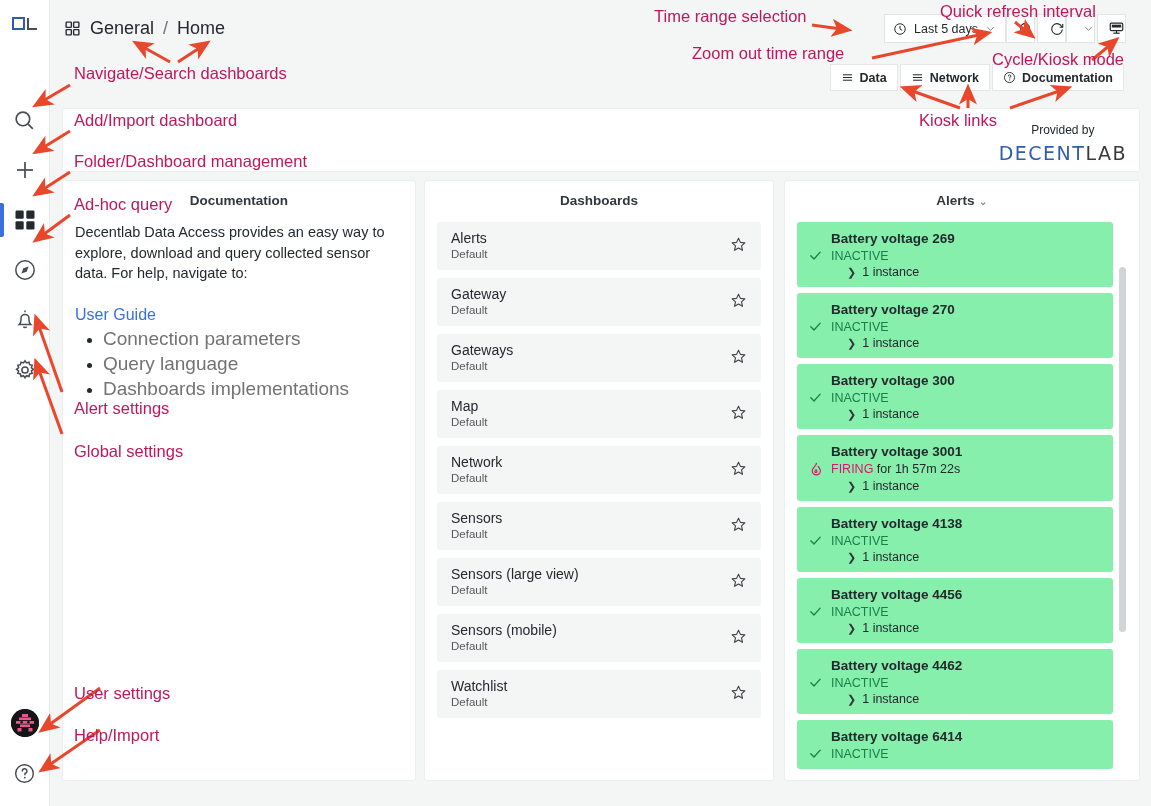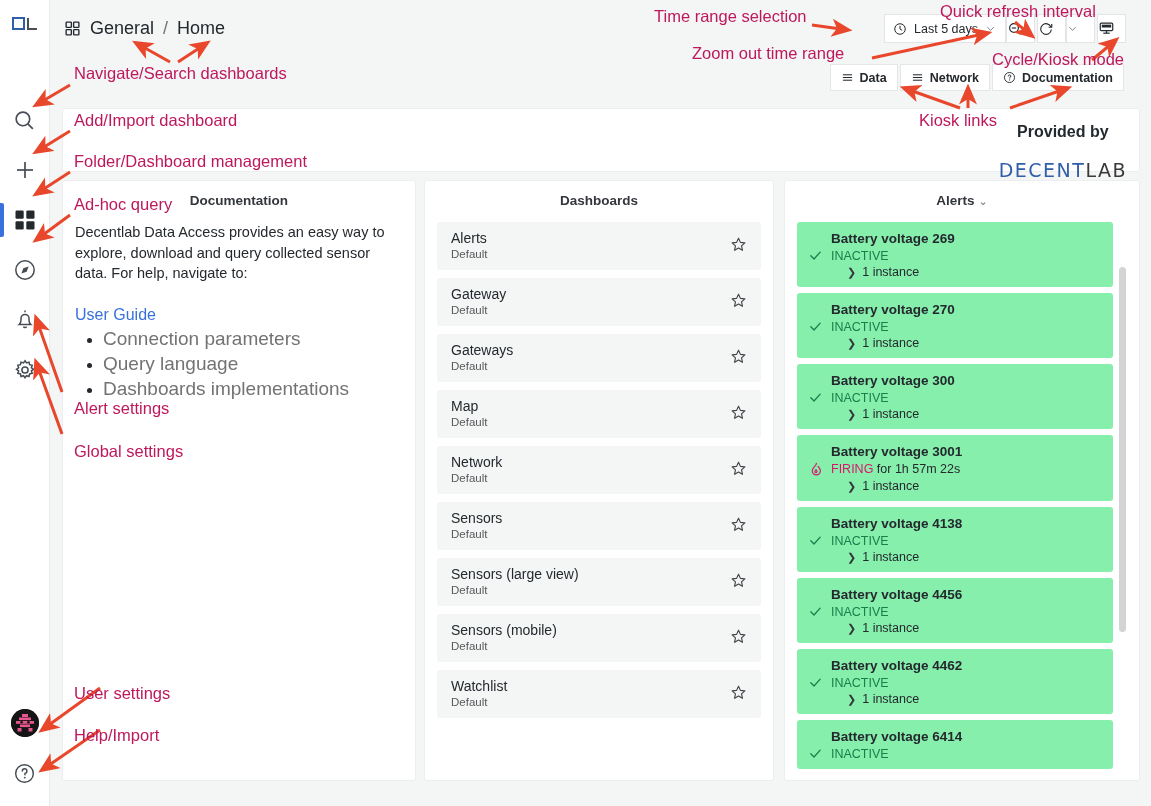--- a/index.html
+++ b/index.html
@@ -64,21 +64,21 @@
   
   .time-controls {
     position: absolute; right: 25px; top: 14px;
     display: flex; align-items: stretch;
     height: 29px;
     font-size: 12.5px;
   }
   .tc-btn {
     background: #FFFFFF;
     border: 1px solid #E2E4E6;
-    display: flex; align-items: center; justify-content: flex-start;
+    display: flex; align-items: center; justify-content: flex-end;
     gap: 6px;
     padding: 0 8px;
     color: #24292e;
   }
   .tc-range { padding: 0 9px 0 8px; gap: 7px; font-weight: 500; }
   .tc-sq { width: 29px; padding: 0; }
   .tc-gap { width: 2px; }
 
   
   .quick-links {
@@ -99,21 +99,21 @@
     position: absolute; left: 62px; top: 108px;
     width: 1078px; height: 64px;
     background: #FFFFFF;
     border: 1px solid #EDEEF0;
     border-radius: 3px;
   }
   .providedby-inner {
     position: absolute; right: 12px; top: 14px;
     text-align: center;
   }
-  .providedby-label { font-size: 16px; color: #24292e; margin-bottom: 18px; font-weight: bold; }
+  .providedby-label { font-size: 12px; color: #24292e; margin-bottom: 5px; }
   .logo-decentlab {
     font-family: "DejaVu Sans", sans-serif;
     font-size: 19px; letter-spacing: 1.5px; font-weight: 400;
   }
   .logo-decent { color: #2F5FA8; }
   .logo-lab { color: #3A3A3A; }
 
   
   .panel {
     position: absolute;

